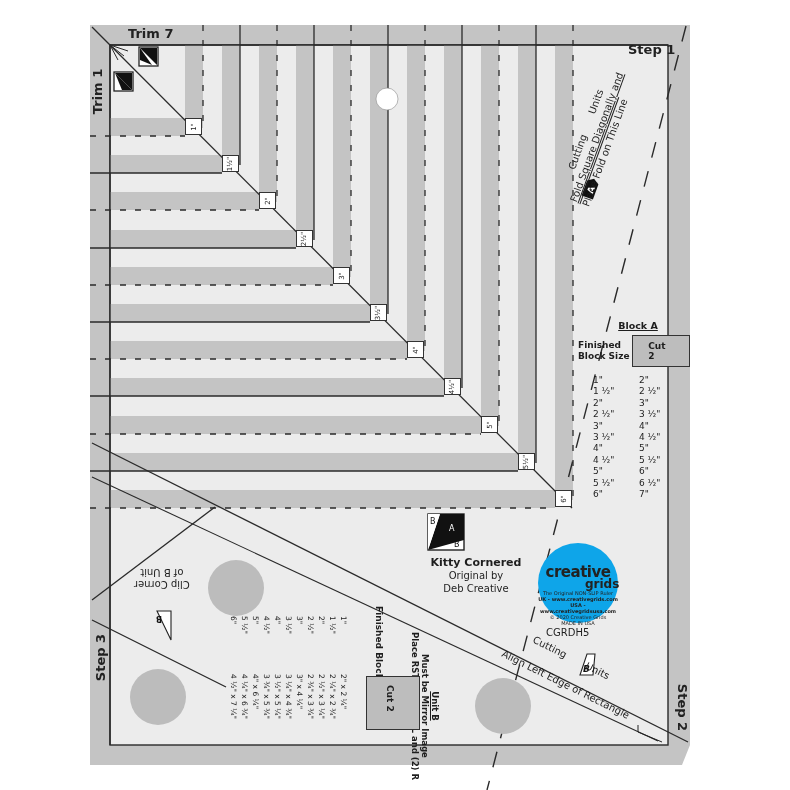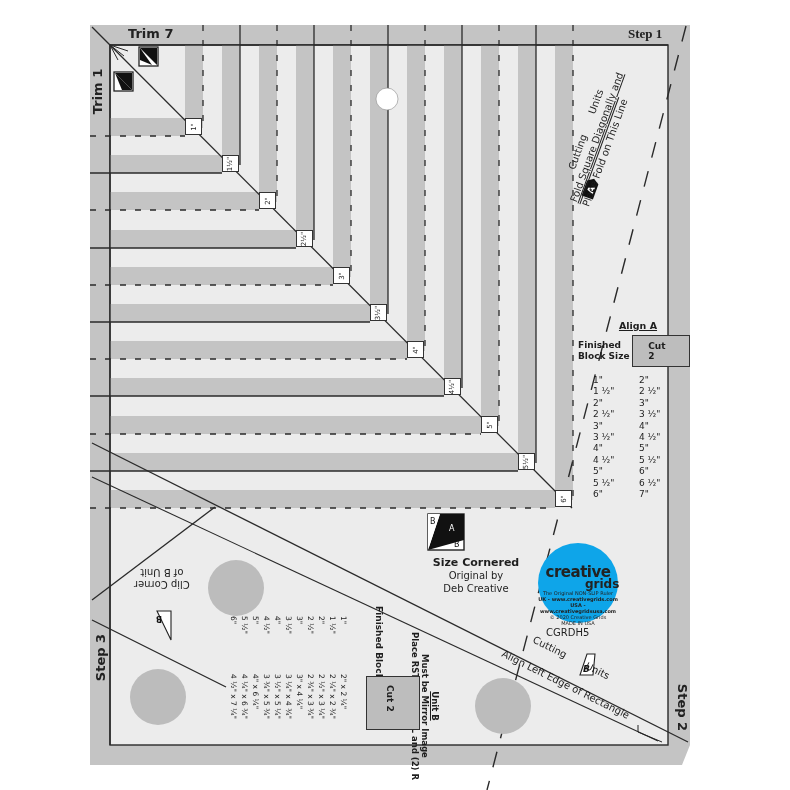--- a/index.html
+++ b/index.html
@@ -147,21 +147,21 @@
     <polygon points="428,550 440,514 428,514" fill="#fff"></polygon>
     <text x="430" y="524" font-size="8" fill="#111" font-family="DejaVu Sans, sans-serif">B</text>
     <text x="449" y="531" font-size="8" fill="#fff" font-family="DejaVu Sans, sans-serif">A</text>
     <text x="454" y="547" font-size="8" fill="#111" font-family="DejaVu Sans, sans-serif">B</text>
   </g>
 
   <polyline points="638,725 638,732 662,742" fill="none" stroke="#222" stroke-width="1"></polyline>
 </svg>
 
 <div class="lbl step" style="left:128px;top:26px;">Trim 7</div>
-<div class="lbl step" style="left:628px;top:26px;font-family:Liberation Serif, serif;">Step 1</div>
+<div class="lbl step" style="left:628px;top:42px;">Step 1</div>
 <div class="lbl step" style="left:75px;top:84px;transform:rotate(-90deg);">Trim 1</div>
 <div class="lbl step" style="left:77px;top:650px;transform:rotate(-90deg);">Step 3</div>
 <div class="lbl step" style="left:659px;top:700px;transform:rotate(90deg);">Step 2</div>
 
 <div class="marker" style="left:185px;top:118px;">
     <span>1"</span>
   </div>
 <div class="marker" style="left:222px;top:155px;">
     <span>1½"</span>
   </div>
@@ -193,21 +193,21 @@
     <span>6"</span>
   </div>
 
 <div class="lbl" style="left:555px;top:195px;transform:rotate(-70deg);transform-origin:left top;font-size:10px;line-height:13px;">
   <div style="padding-left:30px;"><span>Cutting</span> <span style="display:inline-block;width:16px;"></span> <span>Units</span></div>
   <div style="text-decoration:underline;">Fold Square Diagonally and</div>
   <div style="text-decoration:overline;">Place Fold on This Line</div>
 </div>
 
 <div class="unitA">
-  <div class="title">Align A</div>
+  <div class="title">Block A</div>
   <div class="hdr">
     <div class="fbs">Finished Block Size</div>
     <div class="cut">Cut 2</div>
   </div>
   <div class="rows">
     <div class="row">
         <span class="c1">1"</span>
         <span class="c2">2"</span>
       </div>
     <div class="row">
@@ -248,21 +248,21 @@
       </div>
     <div class="row">
         <span class="c1">6"</span>
         <span class="c2">7"</span>
       </div>
   </div>
 </div>
 
 <div class="kitty">
   <div style="height:40px;"></div>
-  <div class="name">Size Cornered</div>
+  <div class="name">Kitty Cornered</div>
   <div class="by">Original by</div>
   <div class="by">Deb Creative</div>
 </div>
 
 <div class="logo">
   <div class="brand"><span>creative</span></div>
   <div style="font-weight:bold;font-size:12px;line-height:11px;text-align:right;padding-right:26px;margin-left:47px;">grids</div>
   <div>The Original NON-SLIP Ruler</div>
   <div style="font-weight:bold;">UK - www.creativegrids.com</div>
   <div style="font-weight:bold;">USA - www.creativegridsusa.com</div>

